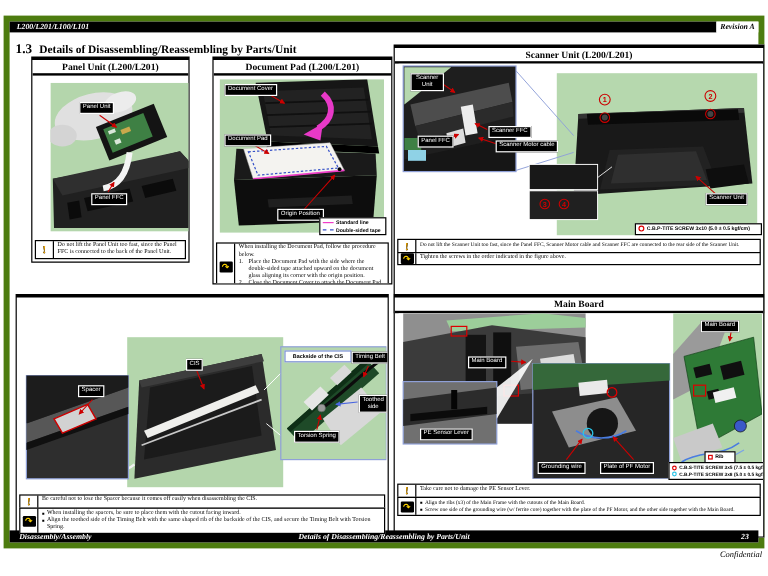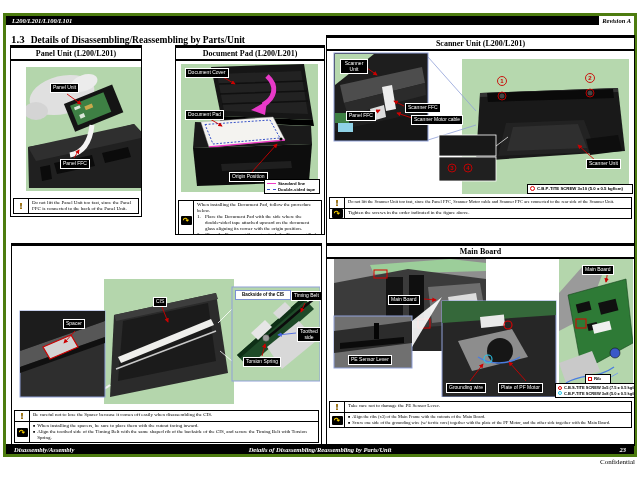--- a/index.html
+++ b/index.html
@@ -1,18 +1,18 @@
 <!DOCTYPE html>
 <html><head>
 <meta charset="utf-8">
 <style>
   *{margin:0;padding:0;box-sizing:border-box}
   html,body{width:640px;height:480px;background:#fff;overflow:hidden;
     font-family:"Liberation Serif",serif;position:relative}
-  .frame{position:absolute;left:3px;top:13px;width:634px;height:444px;border:3px solid #4d7c0f;background:#fff}
+  .frame{position:absolute;left:3px;top:13px;width:634px;height:444px;border:5px solid #4d7c0f;background:#fff}
   .topbar{position:absolute;left:0;top:0;width:100%;height:9px;display:flex;align-items:stretch}
   .topbar .band{flex:1;background:#000;color:#fff;font-size:6.5px;line-height:9px;font-weight:bold;font-style:italic;padding-left:6px}
   .topbar .rev{background:#fff;color:#000;font-size:6.5px;line-height:9px;font-weight:bold;font-style:italic;padding:0 3px}
   .sect{position:absolute;left:5px;top:13px;font-weight:bold}
   .sect .num{font-size:11px;margin-right:6px}
   .sect .txt{font-size:9.5px}
   .panel{position:absolute;background:#fff;border:1px solid #000;border-top:3px solid #000;overflow:hidden}
   .ptitle{height:13px;line-height:11px;text-align:center;font-weight:bold;font-size:8px;border-bottom:2px solid #000}
   .photo-svg{position:absolute;z-index:1}
   .callout{position:absolute;background:#000;color:#fff;border:1px solid #fff;
@@ -38,37 +38,37 @@
   .swatch-line{width:9px;border-top:1.4px solid #f03cc8;margin-right:2px}
   .swatch-dash{width:9px;border-top:1.4px dashed #3752c8;margin-right:2px}
   .ring{width:5px;height:5px;border-radius:50%;border:1.2px solid #d00;margin-right:2px;flex:0 0 auto}
   .ring.cyan{border-color:#2ac4e8}
   .sqr{width:4px;height:4px;border:1px solid #d00;margin-right:2px;flex:0 0 auto}
   .footbar{position:absolute;left:0;bottom:0;width:100%;height:10px;background:#000;color:#fff;
     display:flex;align-items:center;font-size:6.5px;font-weight:bold;font-style:italic}
   .footbar .fl{padding-left:8px;flex:1}
   .footbar .fc{flex:2;text-align:center}
   .footbar .fr{flex:1;text-align:right;padding-right:8px}
-  .confidential{position:absolute;right:5px;top:458px;font-size:7px;}
+  .confidential{position:absolute;right:5px;top:458px;font-size:7px;font-style:italic}
 </style>
 </head>
 <body>
 
 <div class="frame">
 
   <div class="topbar">
     <div class="band">L200/L201/L100/L101</div>
     <div class="rev">Revision A</div>
   </div>
 
   <div class="sect">
     <span class="num">1.3</span><span class="txt">Details of Disassembling/Reassembling by Parts/Unit</span>
   </div>
 
-  <div class="panel" style="left:4px;top:29px;width:132px;height:172px">
+  <div class="panel" style="left:18px;top:29px;width:132px;height:172px">
     <div class="ptitle">Panel Unit (L200/L201)</div>
     <svg class="photo-svg" style="left:15px;top:19px" width="130" height="124" viewBox="0 0 130 124">
       <defs>
           <marker id="mpu" viewBox="0 0 6 6" markerWidth="5" markerHeight="5" refX="5" refY="3" orient="auto">
             <path d="M0,0L6,3L0,6Z" fill="#cc0000"></path>
           </marker>
         </defs>
       <rect width="130" height="124" fill="#b4d6ac"></rect>
       <path d="M2,80 L58,70 L108,57 L127,78 L127,121 L3,121 Z" fill="#202020"></path>
       <path d="M2,80 L108,57 L120,70 L10,94 Z" fill="#2f2f2f"></path>

